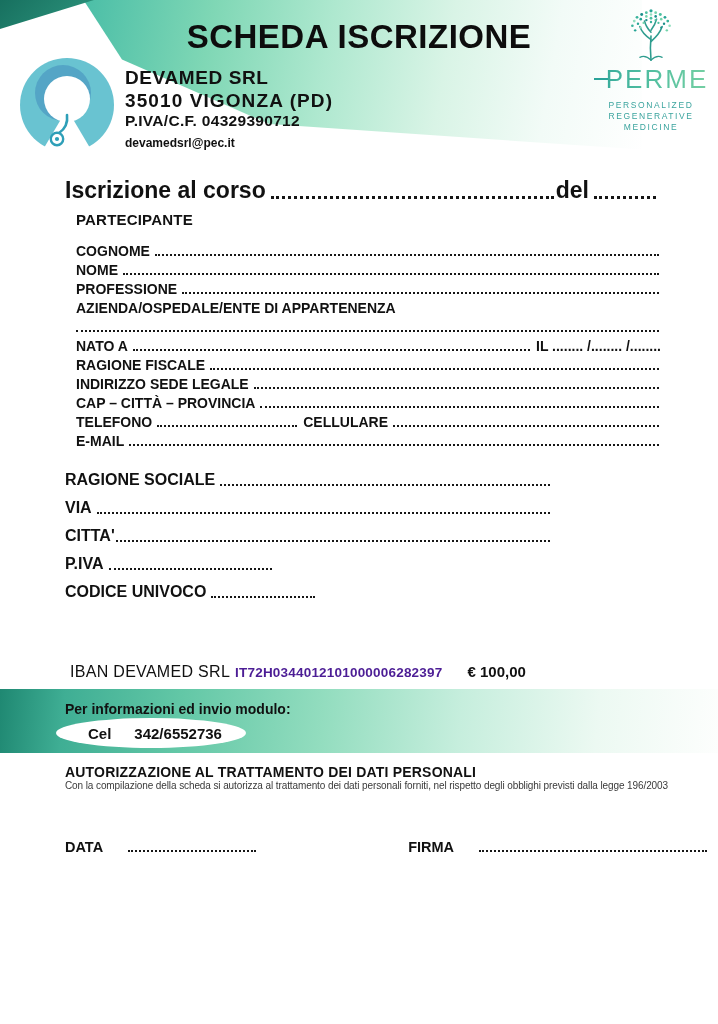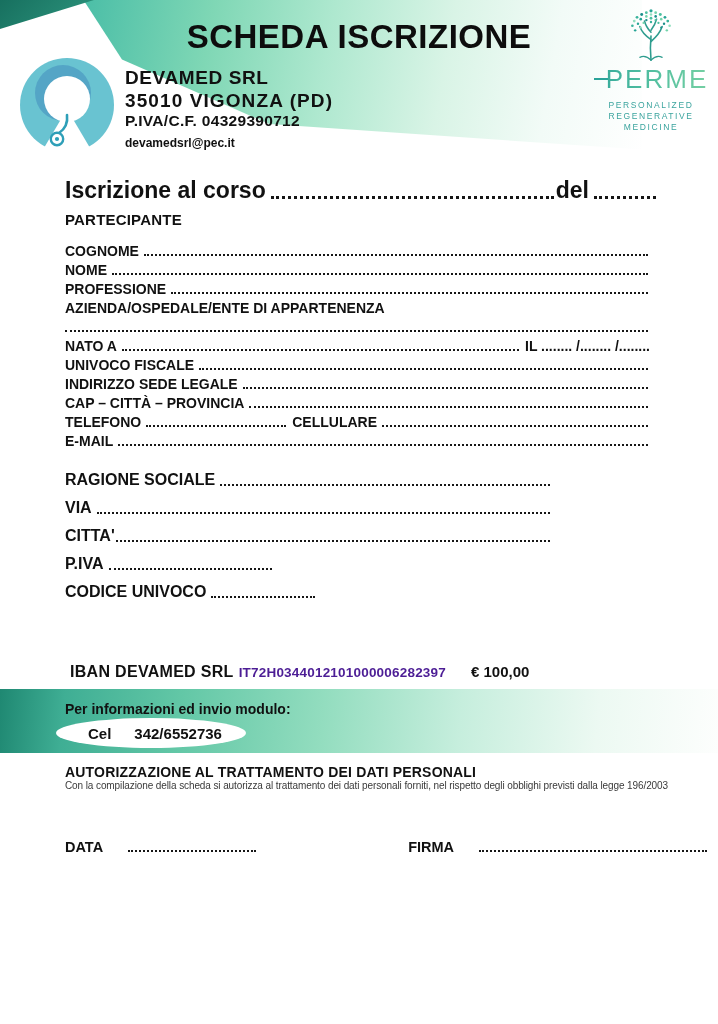--- a/index.html
+++ b/index.html
@@ -42,34 +42,34 @@
   .dl.fix { flex:0 0 auto; }
 
   
   .course { position:absolute; left:65px; top:177px; width:593px; display:flex; align-items:flex-end;
     font-size:23px; font-weight:bold; }
   .course .dl { border-bottom-width:3px; margin-bottom:5px; }
   .course .lbl { white-space:nowrap; }
   .course .dl-end { flex:0 0 62px; }
 
   
-  .participant { position:absolute; left:65px; top:211px; width:585px; }
+  .participant { position:absolute; left:76px; top:211px; width:585px; }
   .sec-h { font-size:15px; font-weight:bold; letter-spacing:.2px; margin-bottom:12px; }
   .frow { display:flex; align-items:flex-end; height:19px; font-size:14px; font-weight:bold; }
   .frow .lbl { white-space:nowrap; }
   .frow .tail { white-space:nowrap; margin-left:4px; }
 
   
   .billing { position:absolute; left:65px; top:461px; width:487px; }
   .crow { display:flex; align-items:flex-end; height:28px; font-size:16px; font-weight:bold; }
   .crow .lbl { white-space:nowrap; }
 
   
   .ibanrow { position:absolute; left:70px; top:663px; display:flex; align-items:baseline; }
-  .iban-lbl { font-size:16px; font-weight:bold; letter-spacing:.3px; }
+  .iban-lbl { font-size:16px; font-weight:normal; letter-spacing:.3px; }
   .iban-num { font-size:13.5px; font-weight:bold; color:#4c1d95; margin-left:5px; letter-spacing:.2px; }
   .iban-amt { font-size:15px; font-weight:bold; margin-left:25px; }
 
   
   .band { position:absolute; left:0; top:689px; width:718px; height:64px;
     background:linear-gradient(95deg,#1f8872 0%,#3fae94 9%,#62c7a6 25%,#93ddbf 45%,#c6eedd 64%,#ecf9f2 83%,#fdfefd 100%); }
   .b-label { position:absolute; left:65px; top:12px; font-size:14px; font-weight:bold; }
   .ellipse { position:absolute; background:#fff; border-radius:50%; display:flex; align-items:center; }
   .e-mail { left:287px; top:2px; width:190px; height:32px; justify-content:center; font-size:15.5px; font-weight:bold; }
   .e-cel { left:56px; top:29px; width:190px; height:30px; padding-left:32px; font-size:15px; font-weight:bold;gap:8px; }
@@ -195,21 +195,21 @@
     </div>
     <div class="frow">
       <span class="dl" style="margin-left:0"></span>
     </div>
     <div class="frow">
       <span class="lbl">NATO A</span>
       <span class="dl"></span>
       <span class="tail">IL ........ /........ /........</span>
     </div>
     <div class="frow">
-      <span class="lbl">UNIVOCO FISCALE</span>
+      <span class="lbl">RAGIONE FISCALE</span>
       <span class="dl"></span>
     </div>
     <div class="frow">
       <span class="lbl">INDIRIZZO SEDE LEGALE</span>
       <span class="dl"></span>
     </div>
     <div class="frow">
       <span class="lbl">CAP – CITTÀ – PROVINCIA</span>
       <span class="dl"></span>
     </div>

